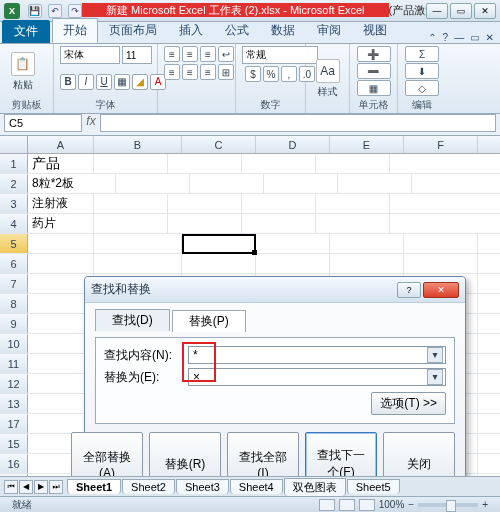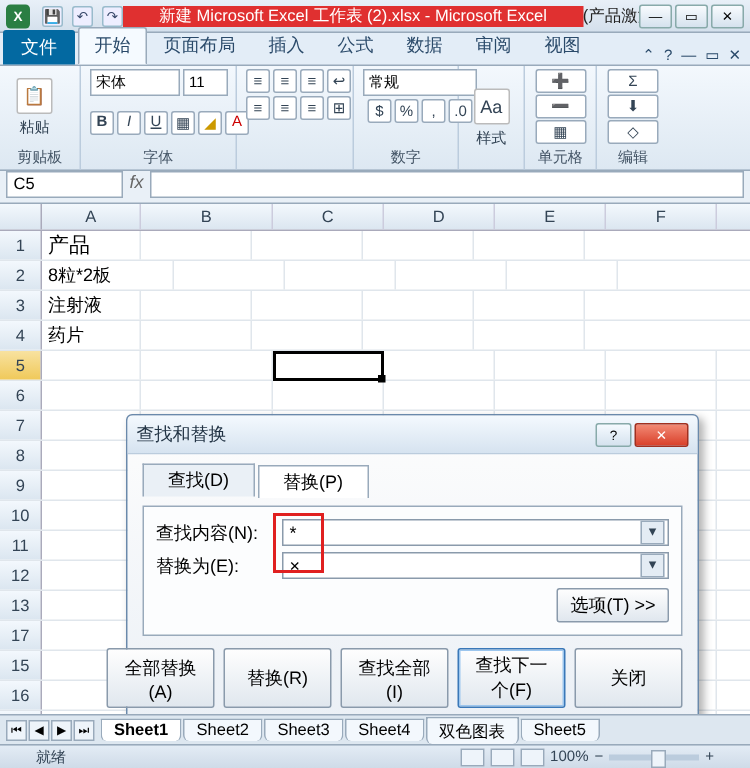--- a/index.html
+++ b/index.html
@@ -51,30 +51,30 @@
   .dlg-tabs { display: flex; margin-bottom: 6px; }
   .dlg-tabs .dt { padding: 2px 16px; font-size: 12px; border: 1px solid #9ab; background: #eaf0f6; border-bottom: none; margin-right: 2px;}
   .dlg-tabs .dt.active { background: #fff; position:relative; top:1px;}
   .dlg-panel { border: 1px solid #9ab; background: #fcfdfe; padding: 8px; }
   .fieldrow { display: flex; align-items: center; margin-bottom: 4px; }
   .fieldrow label { width: 84px; font-size: 12px; }
   .fieldrow .combo { flex: 1; height: 18px; border: 1px solid #8a9aab; background: #fff; display: flex; align-items: center; padding: 0 4px; font-size: 12px; position:relative;}
   .fieldrow .combo::after { content: "▾"; position:absolute; right:2px; font-size:10px; color:#345; background:#e4ecf4;border:1px solid #9ab; width:14px;text-align:center;height:14px;line-height:14px;}
   .redbox { position: absolute; border: 2px solid #e02020; pointer-events:none; }
   .dlg-buttons { display: flex; justify-content: flex-end; gap: 6px; margin-top: 8px; }
-  .dlg-buttons button { font-size: 12px; padding: 2px 8px; background: linear-gradient(#fefefe,#e0e7ee); border: 1px solid #8a9aab; border-radius: 2px; min-width:72px;}
+  .dlg-buttons button { font-size: 12px; padding: 14px 8px; background: linear-gradient(#fefefe,#e0e7ee); border: 1px solid #8a9aab; border-radius: 2px; min-width:72px;}
   .dlg-buttons button.default { border: 1px solid #3a78b8; box-shadow: inset 0 0 0 1px #9cc6ee; }
   .opt-row { display:flex; justify-content:flex-end; margin-top:6px;}
   .opt-row button { font-size: 12px; padding: 2px 8px; background: linear-gradient(#fefefe,#e0e7ee); border: 1px solid #8a9aab; border-radius: 2px; }
   .sheettabs { position: absolute; left: 0; right: 0; bottom: 16px; height: 20px; background: #dde7f0; display: flex; align-items: center; padding-left: 4px; border-top: 1px solid #9ab; font-size:11px;}
   .sheettabs .nav { display:flex; gap:1px; margin-right:4px;}
   .sheettabs .nav span{ width:14px;height:14px;border:1px solid #9ab;background:#eef4fa;display:flex;align-items:center;justify-content:center;font-size:8px;}
   .sheettabs .st { padding: 1px 8px; background: #f3f8fd; border: 1px solid #9ab; border-bottom:none; border-radius: 0 0 4px 4px; margin-right:1px;}
   .sheettabs .st.active { background: #fff; font-weight: bold; }
-  .statusbar { position: absolute; left: 0; right: 0; bottom: 0; height: 16px; background: linear-gradient(#e3ecf5,#cfdbe8); display: flex; align-items: center; padding: 0 24px; font-size: 10px; color:#345; border-top:1px solid #9ab;}
+  .statusbar { position: absolute; left: 0; right: 0; bottom: 0; height: 16px; background: linear-gradient(#e3ecf5,#cfdbe8); display: flex; align-items: center; padding: 0 12px; font-size: 10px; color:#345; border-top:1px solid #9ab;}
   .statusbar .right { margin-left: auto; display:flex; align-items:center; gap:4px;}
   .statusbar .viewbtn{width:16px;height:12px;border:1px solid #9ab;background:#eef4fa;}
   .statusbar .slider{ width:60px;height:4px;background:#bcd;position:relative;}
   .statusbar .slider::after{content:"";position:absolute;left:28px;top:-3px;width:8px;height:10px;background:#eef4fa;border:1px solid #9ab;}
 </style>
 </head>
 <body>
 
 <div class="titlebar">
   <span class="logo">X</span>

